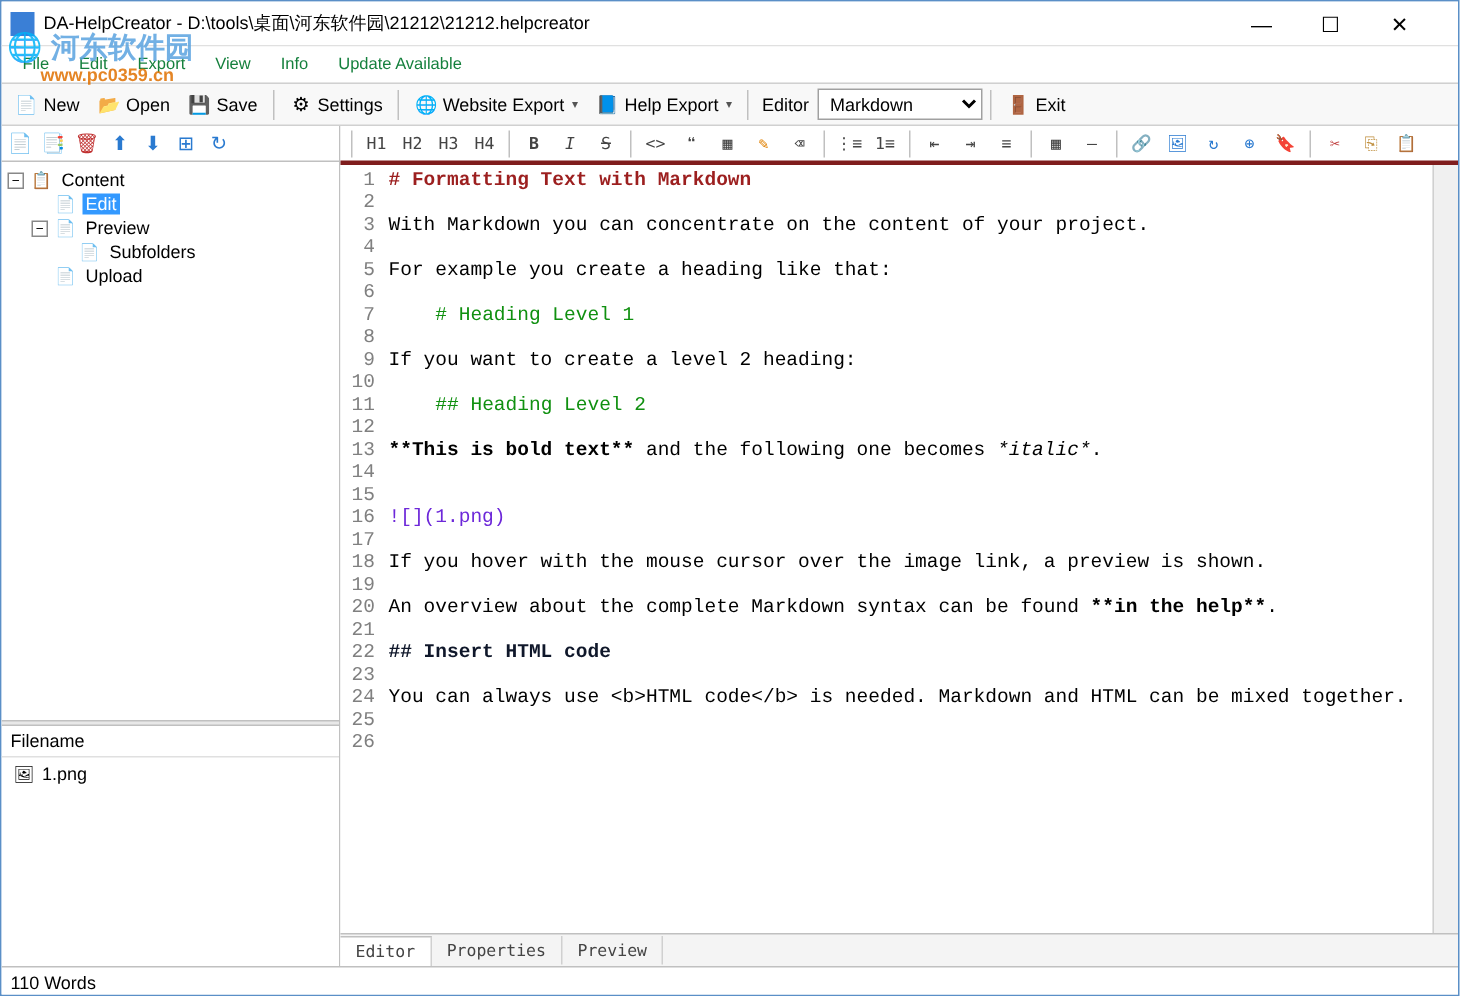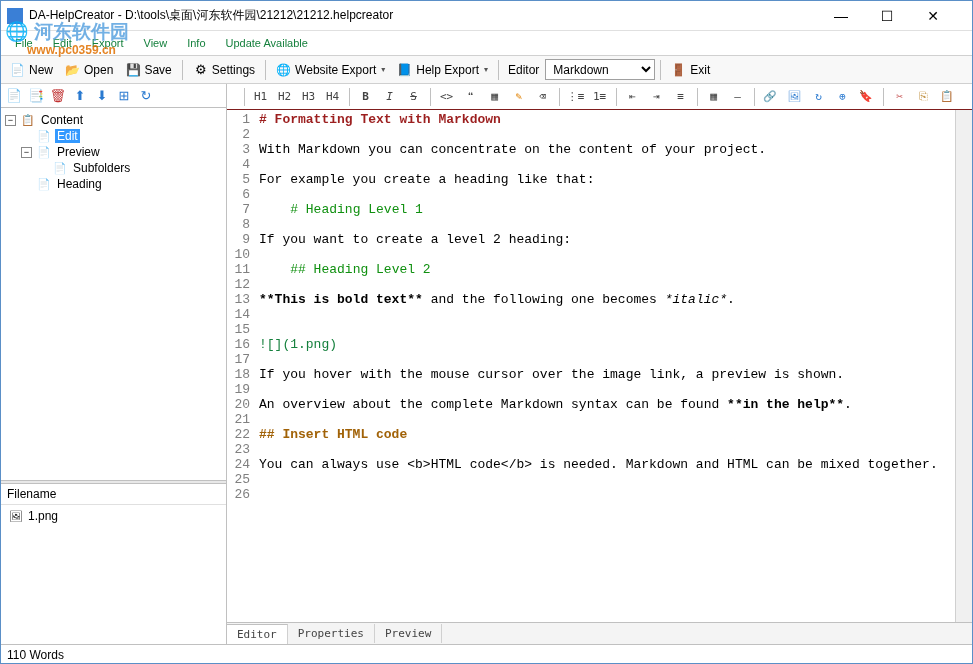--- a/index.html
+++ b/index.html
@@ -37,37 +37,37 @@
     .tree-children { padding-left: 16px; }
     
     .left-split { height: 4px; background: #e8e8e8; border-top: 1px solid #c0c0c0; border-bottom: 1px solid #c0c0c0; }
     
     .file-panel { height: 160px; display: flex; flex-direction: column; }
     .file-header { padding: 3px 6px; font-size: 12px; border-bottom: 1px solid #e0e0e0; }
     .file-list { flex: 1; padding: 3px 8px; }
     .file-item { display: flex; align-items: center; gap: 3px; padding: 1px 0; font-size: 12px; }
     
     .editor-panel { flex: 1; display: flex; flex-direction: column; background: #fff; min-width: 0; }
-    .editor-toolbar { height: 26px; border-bottom: 1px solid #7f1d1d; display: flex; align-items: center; padding: 0 4px; gap: 2px; overflow: hidden; justify-content: center; }
+    .editor-toolbar { height: 26px; border-bottom: 3px solid #7f1d1d; display: flex; align-items: center; padding: 0 4px; gap: 2px; overflow: hidden; }
     .et-btn { width: 22px; height: 20px; display: flex; align-items: center; justify-content: center; font-size: 11px; color: #444; font-family: "Consolas", monospace; }
     .et-sep { width: 1px; height: 18px; background: #c0c0c0; margin: 0 3px; }
     
     .code-area { flex: 1; display: flex; overflow: hidden; font-family: "Consolas", "Courier New", monospace; font-size: 13px; position: relative; }
     .gutter { width: 28px; background: #fff; text-align: right; padding: 2px 5px 0 0; color: #808080; user-select: none; line-height: 15px; }
     .gutter div { height: 15px; }
     .code-lines { flex: 1; padding: 2px 0 0 4px; line-height: 15px; overflow: hidden; }
     .code-lines .line { height: 15px; white-space: pre; }
     .scroll-v { width: 17px; background: #f0f0f0; border-left: 1px solid #d0d0d0; }
     
     .m-head { color: #9c1f1f; font-weight: bold; }
-    .m-head2 { color: #a16207; font-weight: bold; }
+    .m-head2 { color: #0f172a; font-weight: bold; }
     .m-green { color: #109010; }
     .m-bold { font-weight: bold; }
     .m-ital { font-style: italic; }
-    .m-link { color: #15803d; }
+    .m-link { color: #6d28d9; }
     
     .editor-tabs { height: 22px; border-top: 1px solid #c0c0c0; display: flex; align-items: center; background: #f4f4f4; }
     .ed-tab { padding: 3px 10px; font-size: 11px; font-family: "Consolas", monospace; color: #444; border-right: 1px solid #d0d0d0; }
     .ed-tab.active { background: #fff; border-top: 1px solid #c0c0c0; }
     
     .statusbar { height: 20px; border-top: 1px solid #c0c0c0; display: flex; align-items: center; padding: 0 6px; font-size: 12px; background: #fff; }
     
     .watermark { position: absolute; top: 18px; left: 4px; pointer-events: none; opacity: 0.85; font-size: 19px; font-weight: bold; color: #5aa3e0; font-family: "Microsoft YaHei", sans-serif; }
     .watermark .url { font-size: 12px; color: #e07000; display: block; margin-top: -2px; margin-left: 22px; }
     
@@ -178,21 +178,21 @@
         <div class="tree-children">
           <div class="tree-node">
             <span class="tree-spacer"></span>
             <span class="tree-icon ico-doc"></span>
             <span class="tree-label">Subfolders</span>
           </div>
         </div>
         <div class="tree-node">
           <span class="tree-spacer"></span>
           <span class="tree-icon ico-doc"></span>
-          <span class="tree-label">Heading</span>
+          <span class="tree-label">Upload</span>
         </div>
       </div>
     </div>
 
     <div class="left-split"></div>
 
     <div class="file-panel">
       <div class="file-header">Filename</div>
       <div class="file-list">
         <div class="file-item">

